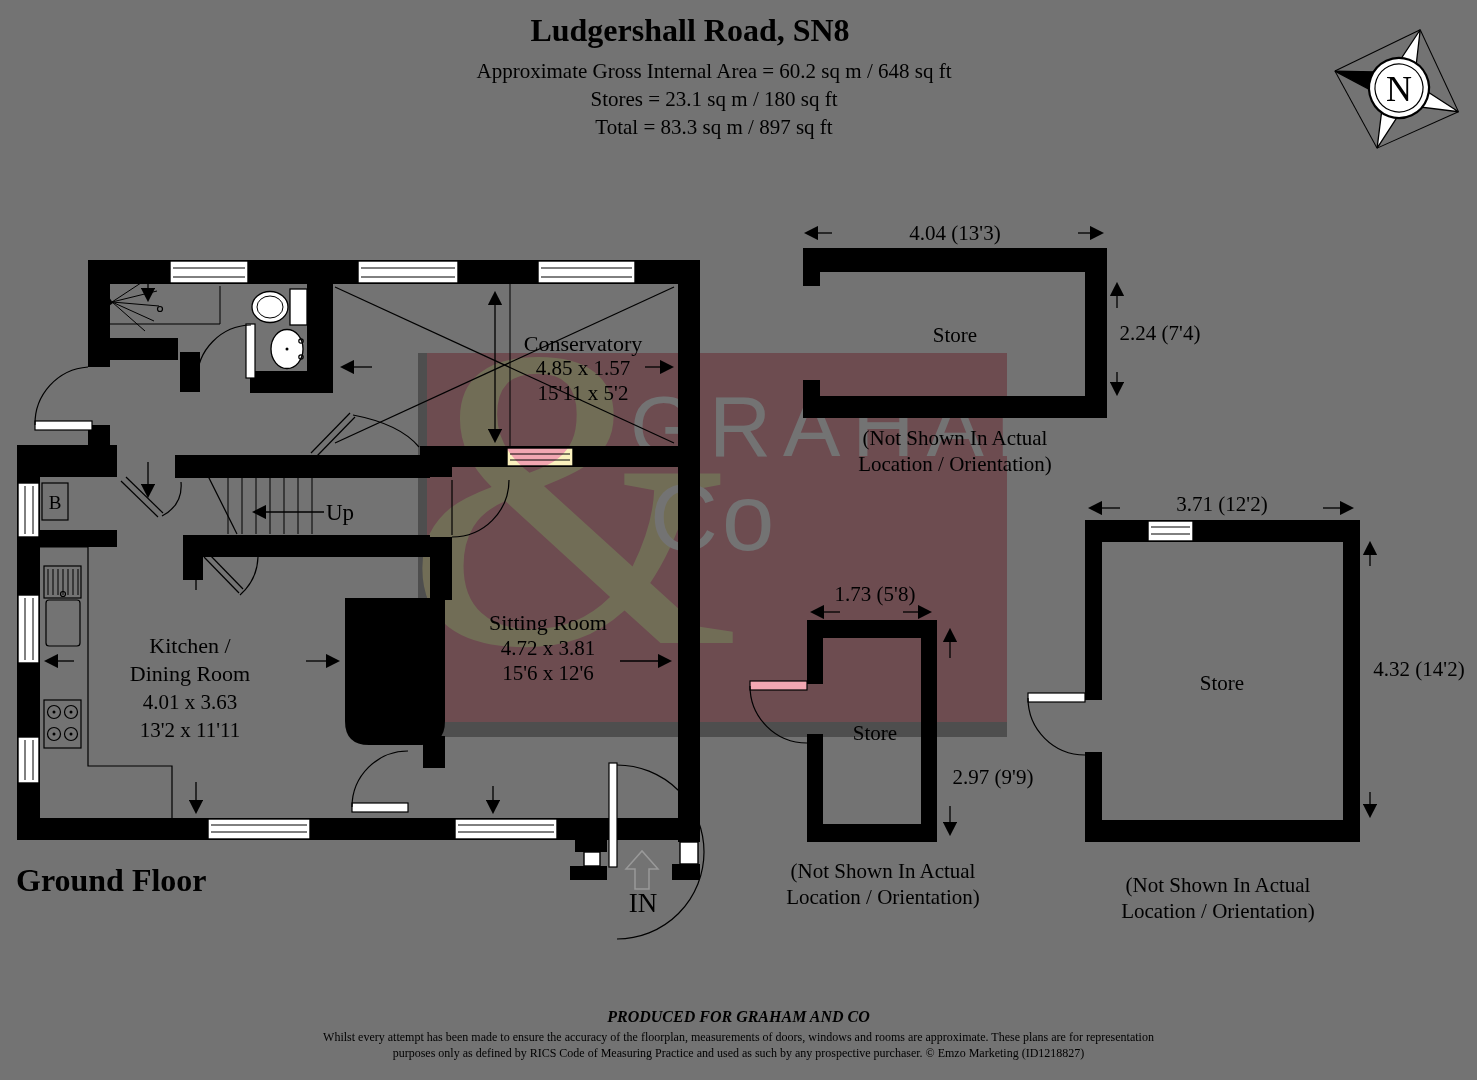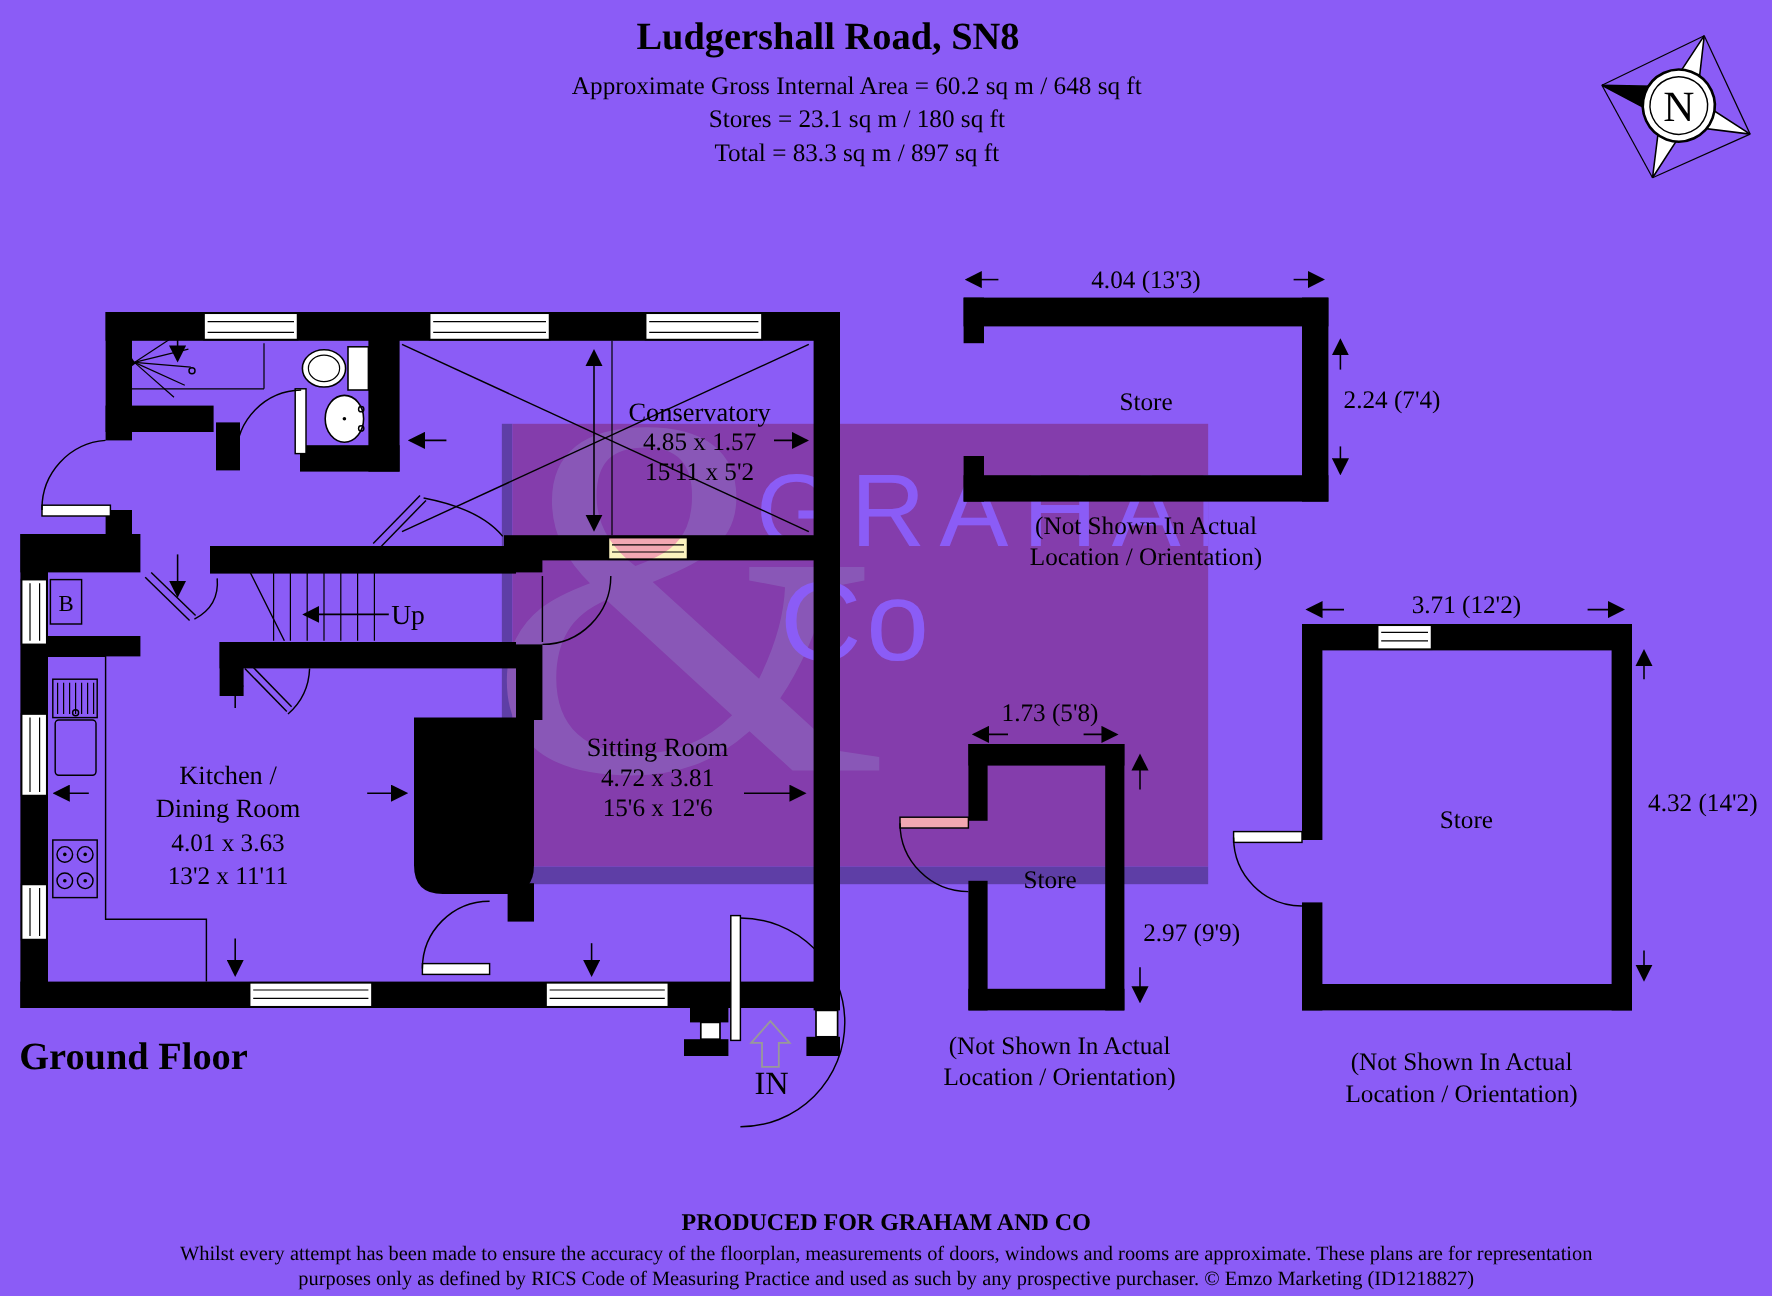--- a/index.html
+++ b/index.html
@@ -1,25 +1,25 @@
 <!DOCTYPE html>
 <html><head>
 <meta charset="utf-8">
 <style>
   html,body{margin:0;padding:0;background:#fff;}
-  .page{position:relative;width:1477px;height:1080px;background:#8b5cf6;overflow:hidden;
+  .page{position:relative;width:1477px;height:1080px;background:#737373;overflow:hidden;
         font-family:"Liberation Serif","DejaVu Serif",serif;color:#000;}
   
   .header{position:absolute;left:0;top:12px;width:1380px;text-align:center;z-index:10;}
   .header h1{margin:0 0 10px 0;font-size:32px;font-weight:bold;}
   .header p{margin:3px 0;font-size:21px;padding-left:48px;}
   
   .footer{position:absolute;left:0;top:1008px;width:1477px;text-align:center;z-index:10;}
-  .footer .produced{font-size:20px;font-weight:bold;margin:0 0 4px 0;}
-  .footer .small{font-size:17px;margin:1px 13px;}
+  .footer .produced{font-size:16px;font-weight:bold;margin:0 0 4px 0;font-style:italic;}
+  .footer .small{font-size:12px;margin:1px 13px;}
   
   .plan-svg{position:absolute;left:0;top:0;width:1477px;height:1080px;z-index:1;}
   .wall{fill:#000;stroke:none;}
   .win{fill:#fff;stroke:#000;stroke-width:1.4;}
   .winline{stroke:#000;stroke-width:1;fill:none;}
   .thin{stroke:#000;stroke-width:1.2;fill:none;}
   .leaf{fill:#fff;stroke:#000;stroke-width:1.2;}
   .dim{stroke:#000;stroke-width:1.3;fill:none;}
   .fx{fill:#fff;stroke:#000;stroke-width:1.3;}
   text{font-family:"Liberation Serif","DejaVu Serif",serif;fill:#000;}

